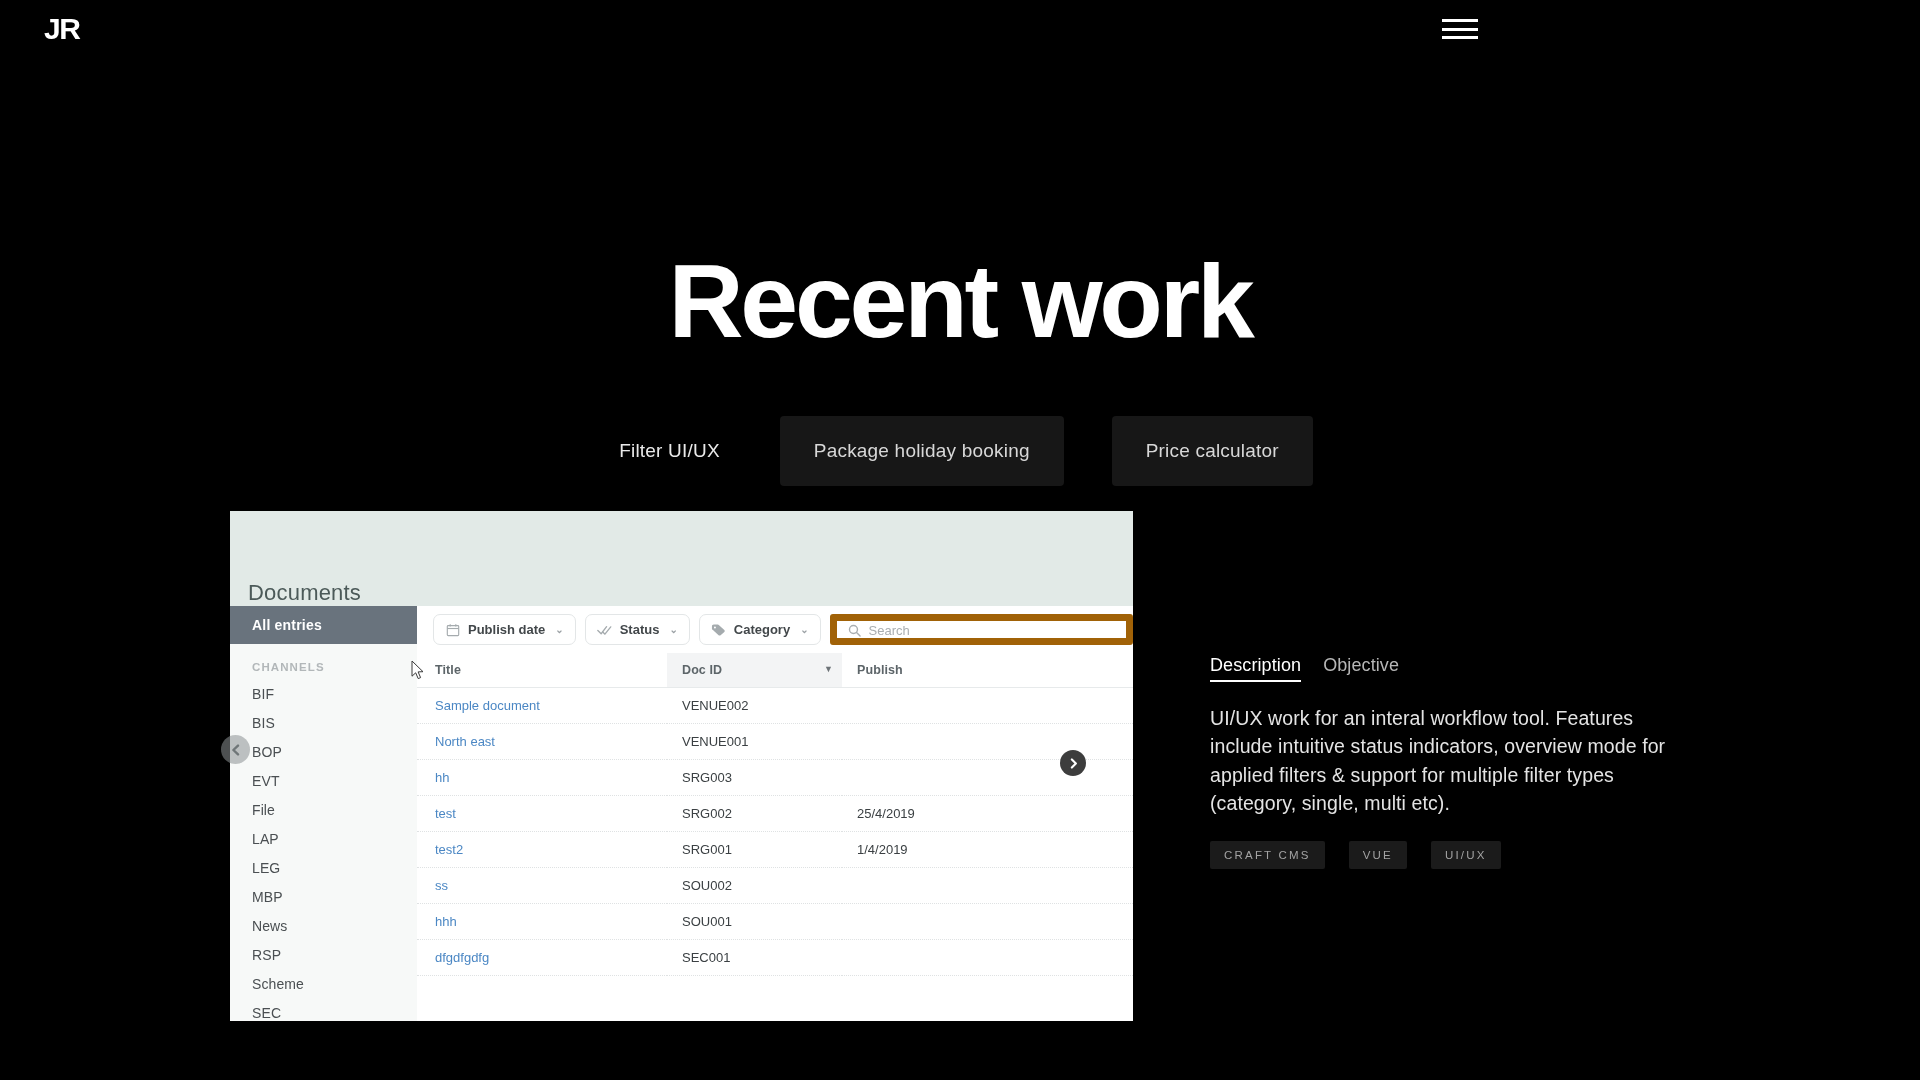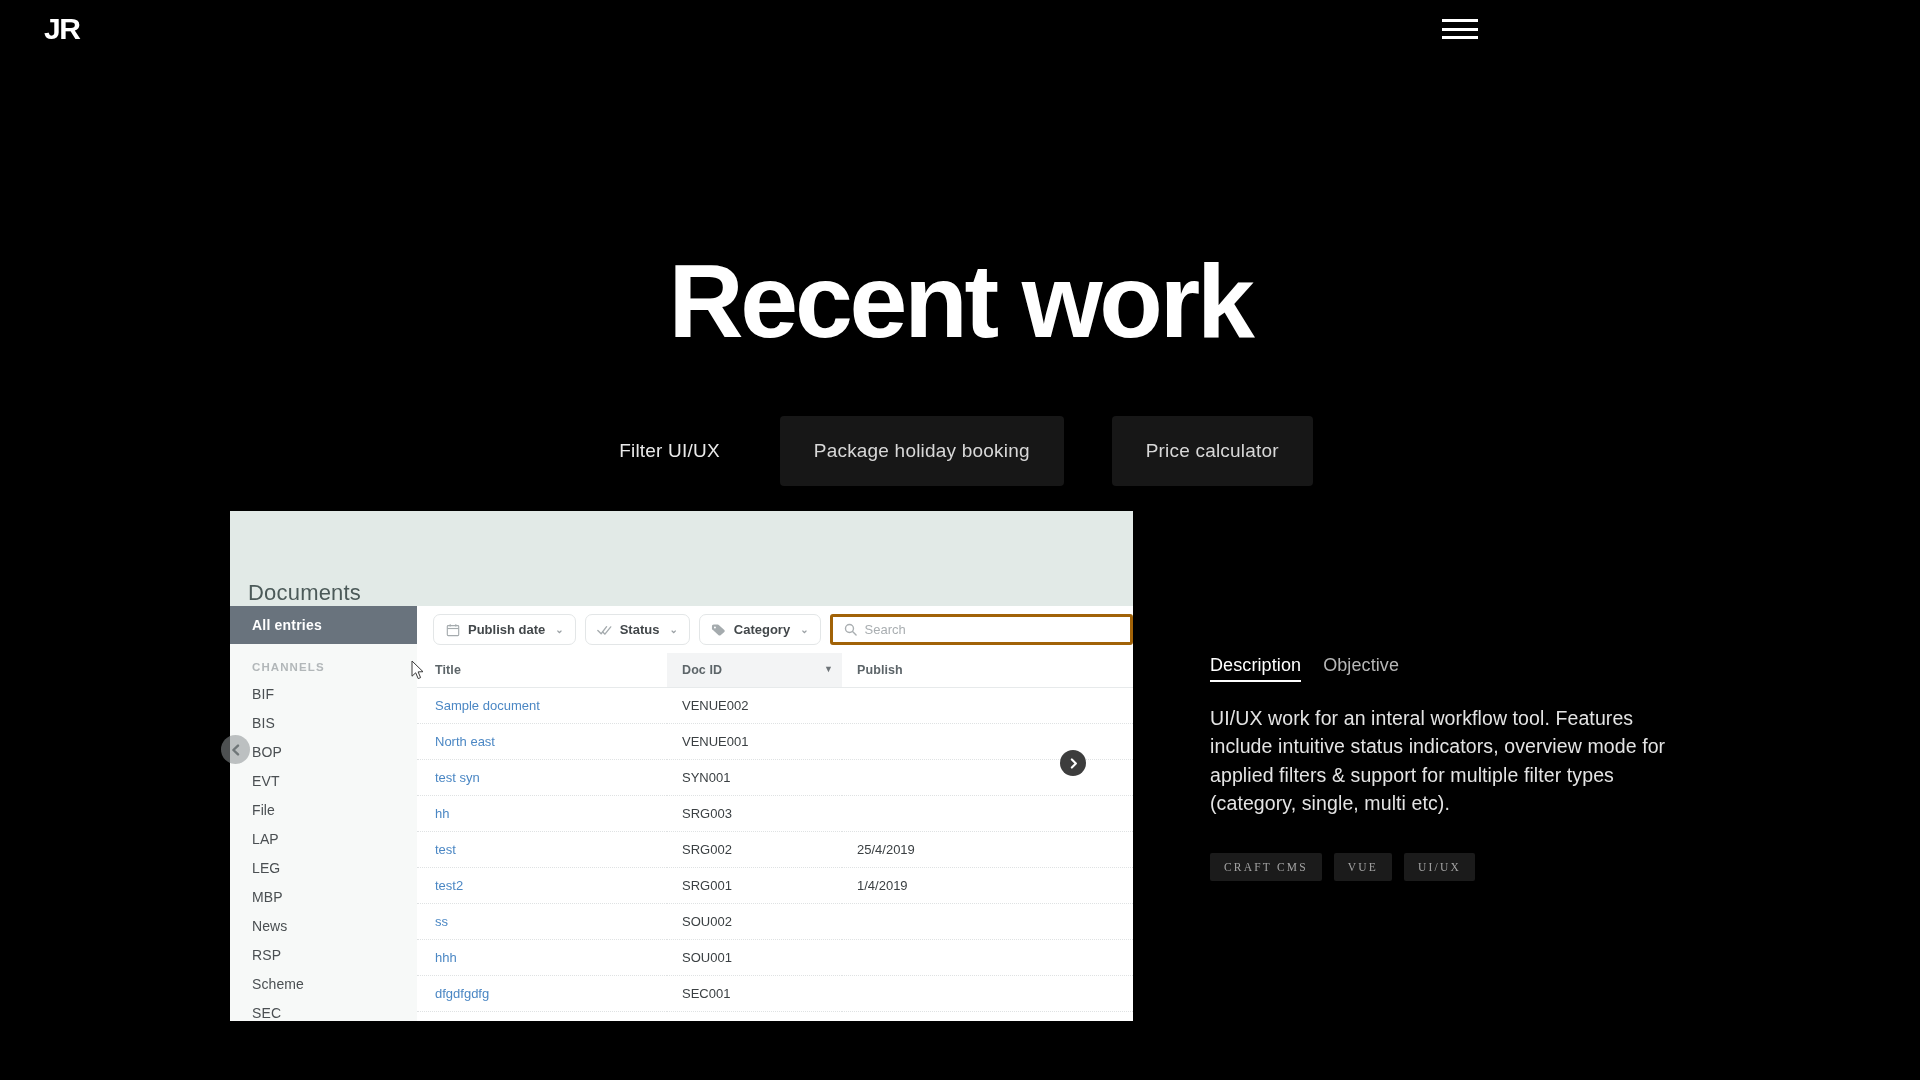--- a/index.html
+++ b/index.html
@@ -114,22 +114,22 @@
     border: 1px solid #e3e6e7; border-radius: 7px;
     background: #ffffff;
     padding: 0 11px;
     font-size: 13px; color: #42474a;
     cursor: pointer; white-space: nowrap;
     font-family: inherit; font-weight: 600;
   }
   .pill .caret { color: #9aa0a4; font-size: 10px; margin-left: 2px; }
   .pill-icon { width: 15px; height: 15px; display: inline-flex; align-items: center; justify-content: center; color: #a5abae; }
   .search-wrap {
-    flex: 1; display: flex; align-items: center; gap: 7px;
-    border: 3px solid #a16207; border-radius: 3px;
+    flex: 1; display: flex; align-items: flex-end; gap: 7px;
+    border: 7px solid #a16207; border-radius: 3px;
     background: #ffffff; padding: 0 10px; margin-right: 0;
   }
   .search-wrap input {
     border: none; outline: none; flex: 1;
     font-size: 13px; color: #42474a; font-family: inherit;
     background: transparent;
   }
   .search-wrap input::placeholder { color: #a9aeb1; }
 
   
@@ -181,21 +181,21 @@
     padding-bottom: 4px; letter-spacing: 0.1px;
   }
   .info-tab.active {
     color: #ffffff; border-bottom: 2px solid #ffffff;
   }
   .info-desc {
     color: #e4e4e4; font-size: 19.5px; line-height: 1.45;
     letter-spacing: 0.1px;
     max-width: 475px;
   }
-  .tag-row { display: flex; gap: 12px; margin-top: 36px; font-family: Liberation Serif, serif; }
+  .tag-row { display: flex; gap: 24px; margin-top: 24px; }
   .tag {
     background: #1b1b1b; color: #a3a3a3;
     font-size: 11.5px; letter-spacing: 2.2px;
     padding: 8px 14px; border-radius: 2px;
   }
 
   
   .cursor { position: absolute; left: 411px; top: 660px; z-index: 20; }
 </style>
 </head>
@@ -309,25 +309,20 @@
               <td class="col-title"><a>Sample document</a></td>
               <td class="col-docid">VENUE002</td>
               <td class="col-publish"></td>
             </tr>
             <tr>
               <td class="col-title"><a>North east</a></td>
               <td class="col-docid">VENUE001</td>
               <td class="col-publish"></td>
             </tr>
             <tr>
-              <td class="col-title"><a>test syn</a></td>
-              <td class="col-docid">SYN001</td>
-              <td class="col-publish"></td>
-            </tr>
-            <tr>
               <td class="col-title"><a>hh</a></td>
               <td class="col-docid">SRG003</td>
               <td class="col-publish"></td>
             </tr>
             <tr>
               <td class="col-title"><a>test</a></td>
               <td class="col-docid">SRG002</td>
               <td class="col-publish">25/4/2019</td>
             </tr>
             <tr>

